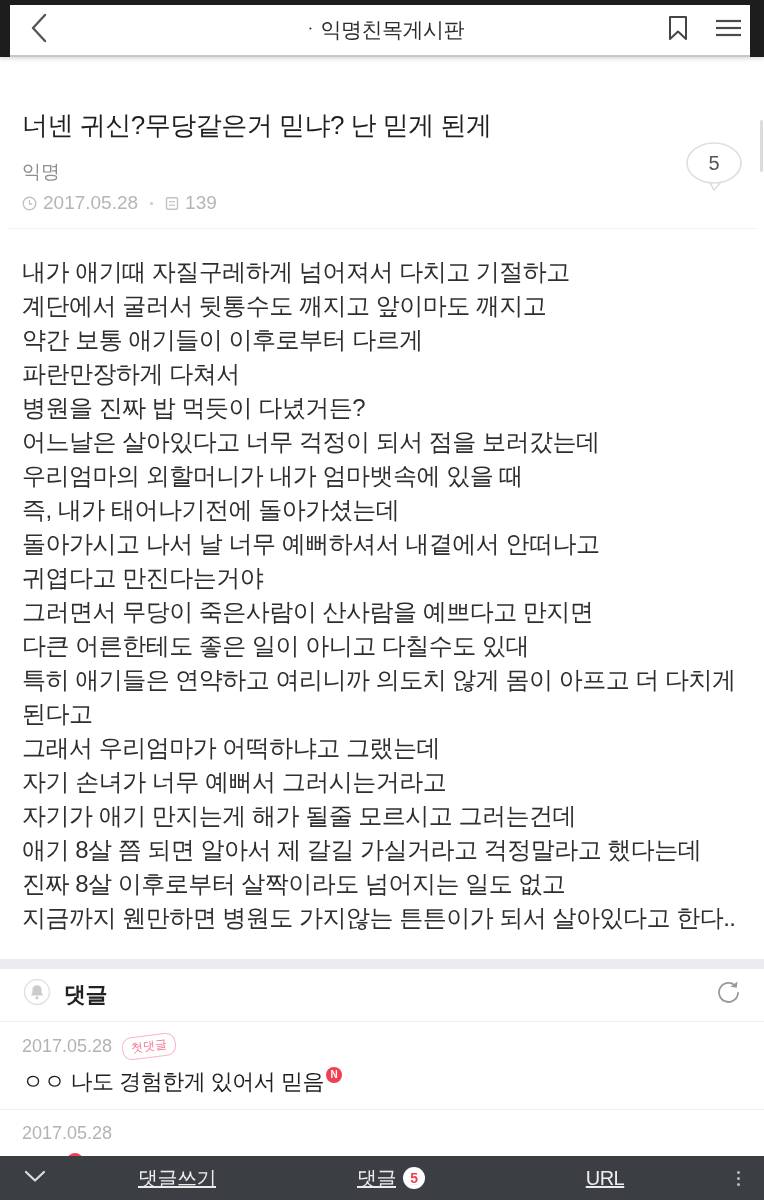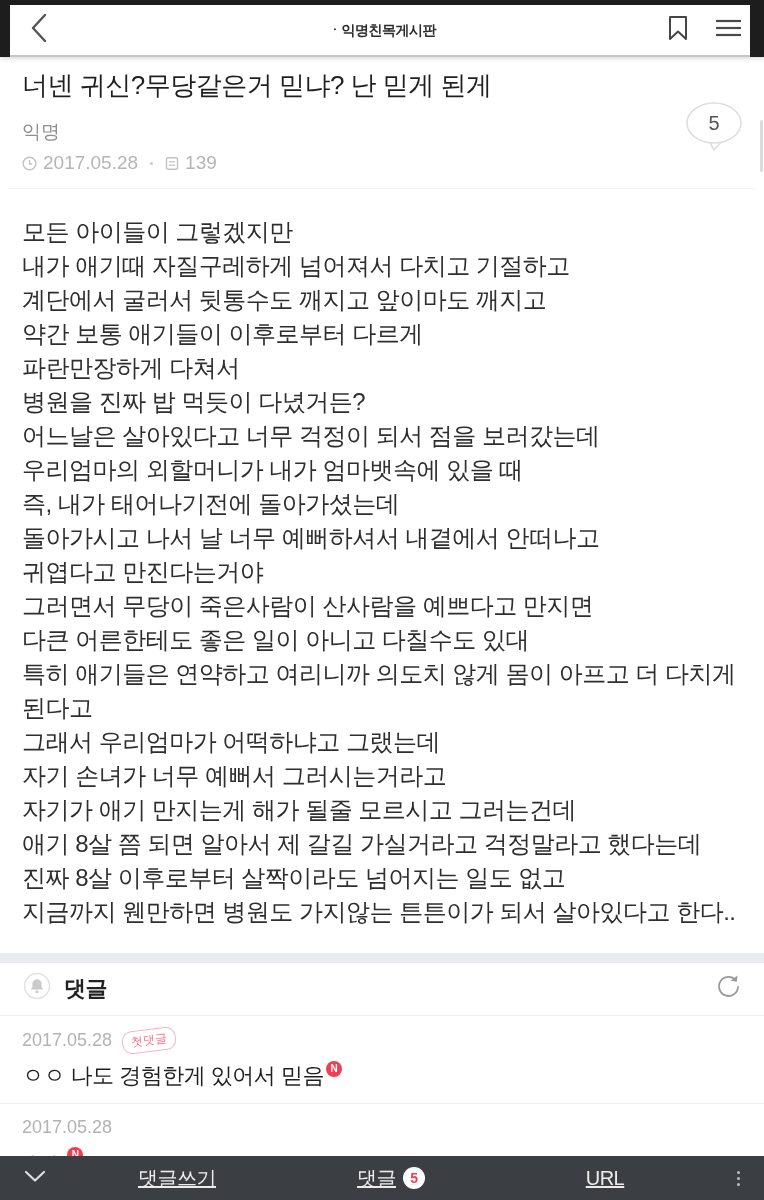--- a/index.html
+++ b/index.html
@@ -16,26 +16,26 @@
 
   
   .topbar-zone{position:relative;height:57px;background:#fff;border-top:5px solid #1d1d1d;
     border-bottom:2px solid #c6c6c6;box-shadow:0 2px 4px rgba(0,0,0,.14);}
   .edge{position:absolute;top:-5px;bottom:-2px;background:#1d1d1d;z-index:3;}
   .edge.left{left:0;width:10px;}
   .edge.right{right:0;width:14px;}
   .topbar{position:relative;height:50px;display:flex;align-items:center;}
   .back-btn{position:absolute;left:22px;top:8px;width:34px;height:34px;display:flex;align-items:center;justify-content:center;cursor:pointer;}
   .topbar-title{position:absolute;left:50%;top:0;transform:translateX(-50%);line-height:50px;
-    font-size:14px;font-weight:700;color:#2c2c2c;letter-spacing:-0.5px;white-space:nowrap;}
+    font-size:21px;font-weight:400;color:#2c2c2c;letter-spacing:-0.5px;white-space:nowrap;}
   .topbar-actions{position:absolute;right:22px;top:0;height:50px;display:flex;align-items:center;gap:26px;}
   .icon-btn{display:flex;align-items:center;justify-content:center;cursor:pointer;}
 
   
-  .post-header{position:relative;padding:5px 22px 0;}
+  .post-header{position:relative;padding:5px 22px 0;margin-top:40px;}
   .post-title{font-size:26px;font-weight:500;color:#1f1f1f;letter-spacing:-0.5px;margin:6px 0 16px;}
   .post-author{font-size:19px;color:#8f8f8f;}
   .post-meta{display:flex;align-items:center;margin-top:7px;color:#b5b5b5;font-size:19px;}
   .post-meta .mi{margin-right:6px;display:inline-flex;}
   .meta-dot{width:3px;height:3px;border-radius:50%;background:#c9c9c9;margin:0 12px;}
   .comment-bubble{position:absolute;right:18px;top:42px;width:64px;height:58px;}
   .comment-bubble .num{position:absolute;left:0;right:0;top:13px;text-align:center;font-size:20px;color:#555;}
   .hairline{height:1px;background:#f3f3f3;margin:14px 8px 0;}
   .scroll-thumb{position:absolute;right:1px;top:120px;width:3px;height:52px;background:#dcdcdc;border-radius:2px;z-index:4;}
 
@@ -140,21 +140,20 @@
           </svg>
       </span>
       <span class="num">5</span>
     </div>
   </div>
 
   <div class="hairline"></div>
 
   <div class="post-body">
 
-      <div class="body-line">모든 아이들이 그렇겠지만</div>
 
       <div class="body-line">내가 애기때 자질구레하게 넘어져서 다치고 기절하고</div>
 
       <div class="body-line">계단에서 굴러서 뒷통수도 깨지고 앞이마도 깨지고</div>
 
 
       <div class="body-line">약간 보통 애기들이 이후로부터 다르게</div>
 
       <div class="body-line">파란만장하게 다쳐서</div>
 

